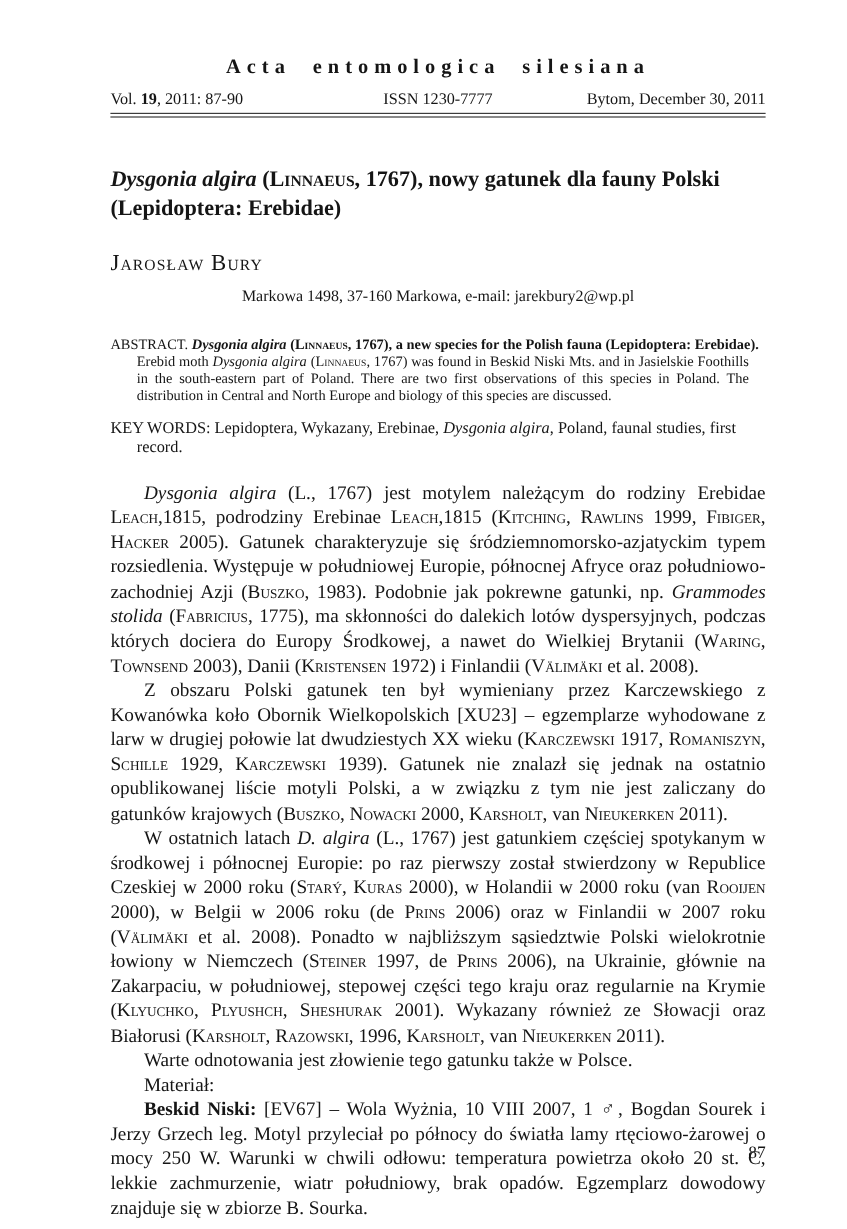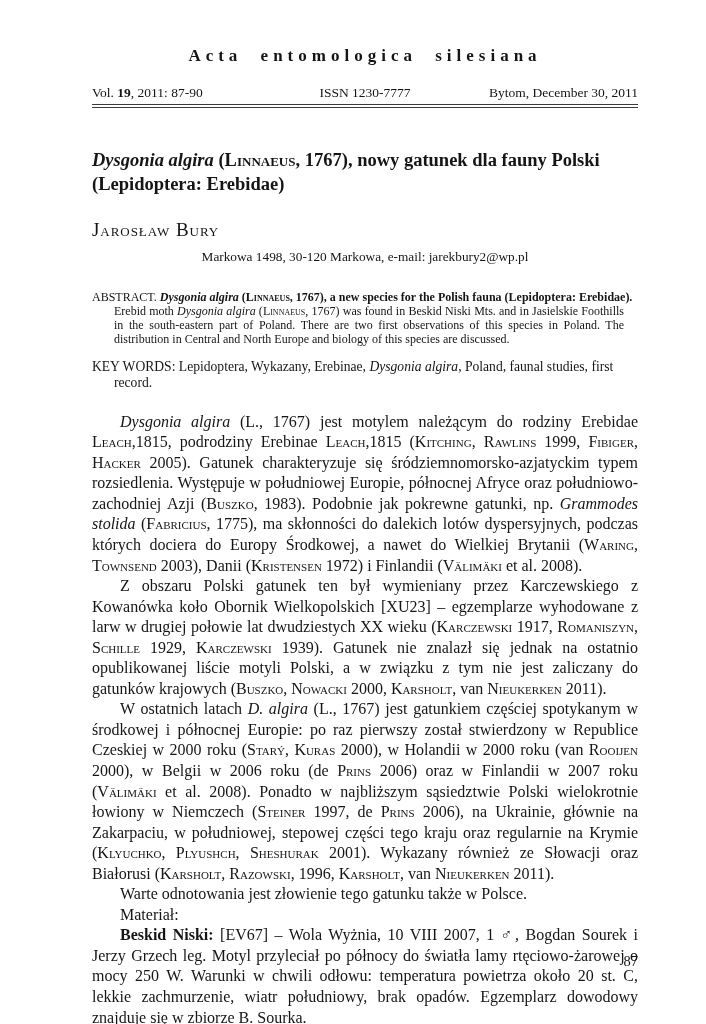--- a/index.html
+++ b/index.html
@@ -28,21 +28,21 @@
     text-align: center;
     font-weight: bold;
     font-size: 17px;
     letter-spacing: 5px;
     word-spacing: 9px;
   }
   .jmeta {
     display: grid;
     grid-template-columns: 1fr auto 1fr;
     align-items: baseline;
-    margin-top: 19px;
+    margin-top: 9px;
     font-size: 13.5px;
   }
   .jmeta .left   { text-align: left; }
   .jmeta .center { text-align: right; }
   .jmeta .right  { text-align: right; }
   .rule {
     margin-top: 3px;
     height: 0;
     border-bottom: 4px double #3c3c3c;
   }
@@ -114,21 +114,21 @@
       <div class="center">ISSN 1230-7777</div>
       <div class="right">Bytom, December 30, 2011</div>
     </div>
     <div class="rule"></div>
   </header>
 
   <h1 class="title"><span class="seg-bi">Dysgonia algira</span><span class="seg-b"> (</span><span class="seg-bsc">Linnaeus</span><span class="seg-b">, 1767), nowy gatunek dla fauny Polski (Lepidoptera: Erebidae)</span></h1>
 
   <div class="author"><span class="seg-sc">Jarosław Bury</span></div>
 
-  <div class="address">Markowa 1498, 30-120 Markowa, e-mail: jarekbury2@wp.pl</div>
+  <div class="address">Markowa 1498, 37-160 Markowa, e-mail: jarekbury2@wp.pl</div>
 
   <section class="abstract">
     <p class="abs-head"><span>ABSTRACT. </span><span class="seg-bi">Dysgonia algira</span><span class="seg-b"> (</span><span class="seg-bsc">Linnaeus</span><span class="seg-b">, 1767), a new species for the Polish fauna (Lepidoptera: Erebidae).</span></p>
     <p class="abs-body"><span>Erebid moth </span><span class="seg-i">Dysgonia algira</span><span> (</span><span class="seg-sc">Linnaeus</span><span>, 1767) was found in Beskid Niski Mts. and in Jasielskie Foothills in the south-eastern part of Poland. There are two first observations of this species in Poland. The distribution in Central and North Europe and biology of this species are discussed.</span></p>
   </section>
 
   <p class="keywords"><span>KEY WORDS: Lepidoptera, Wykazany, Erebinae, </span><span class="seg-i">Dysgonia algira</span><span>, Poland, faunal studies, first record.</span></p>
 
   <main class="body">
     <p class="para"><span class="seg-i">Dysgonia algira</span><span> (L., 1767) jest motylem należącym do rodziny Erebidae </span><span class="seg-sc">Leach</span><span>,1815, podrodziny Erebinae </span><span class="seg-sc">Leach</span><span>,1815 (</span><span class="seg-sc">Kitching</span><span>, </span><span class="seg-sc">Rawlins</span><span> 1999, </span><span class="seg-sc">Fibiger</span><span>, </span><span class="seg-sc">Hacker</span><span> 2005). Gatunek charakteryzuje się śródziemnomorsko-azjatyckim typem rozsiedlenia. Występuje w południowej Europie, północnej Afryce oraz południowo-zachodniej Azji (</span><span class="seg-sc">Buszko</span><span>, 1983). Podobnie jak pokrewne gatunki, np. </span><span class="seg-i">Grammodes stolida</span><span> (</span><span class="seg-sc">Fabricius</span><span>, 1775), ma skłonności do dalekich lotów dyspersyjnych, podczas których dociera do Europy Środkowej, a nawet do Wielkiej Brytanii (</span><span class="seg-sc">Waring</span><span>, </span><span class="seg-sc">Townsend</span><span> 2003), Danii (</span><span class="seg-sc">Kristensen</span><span> 1972) i Finlandii (</span><span class="seg-sc">Välimäki</span><span> et al. 2008).</span></p>

